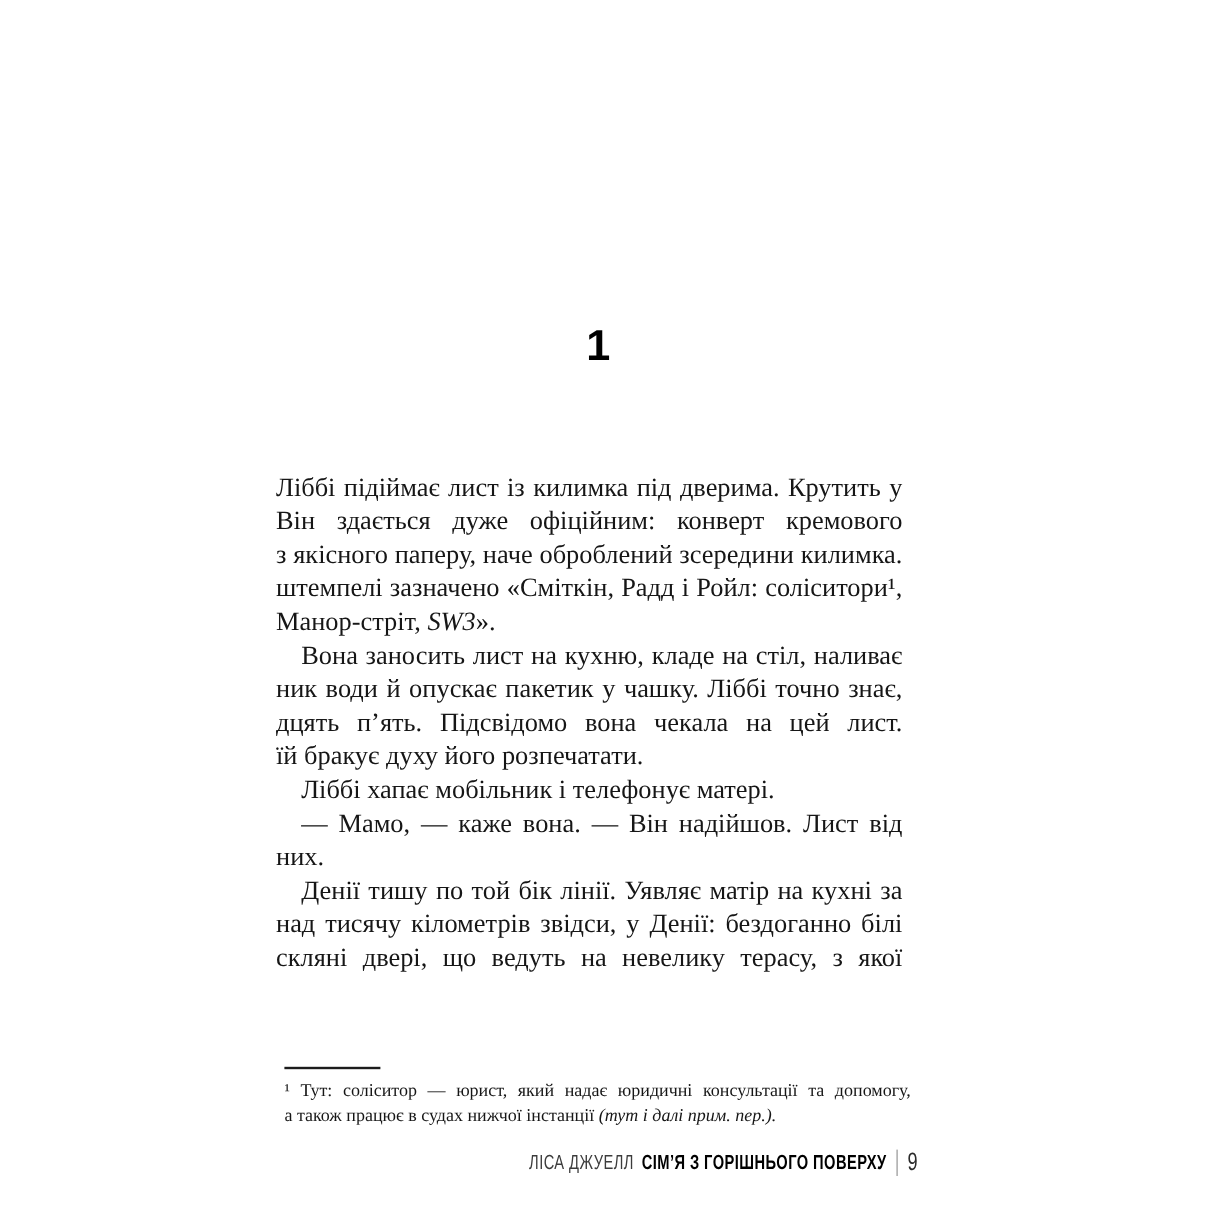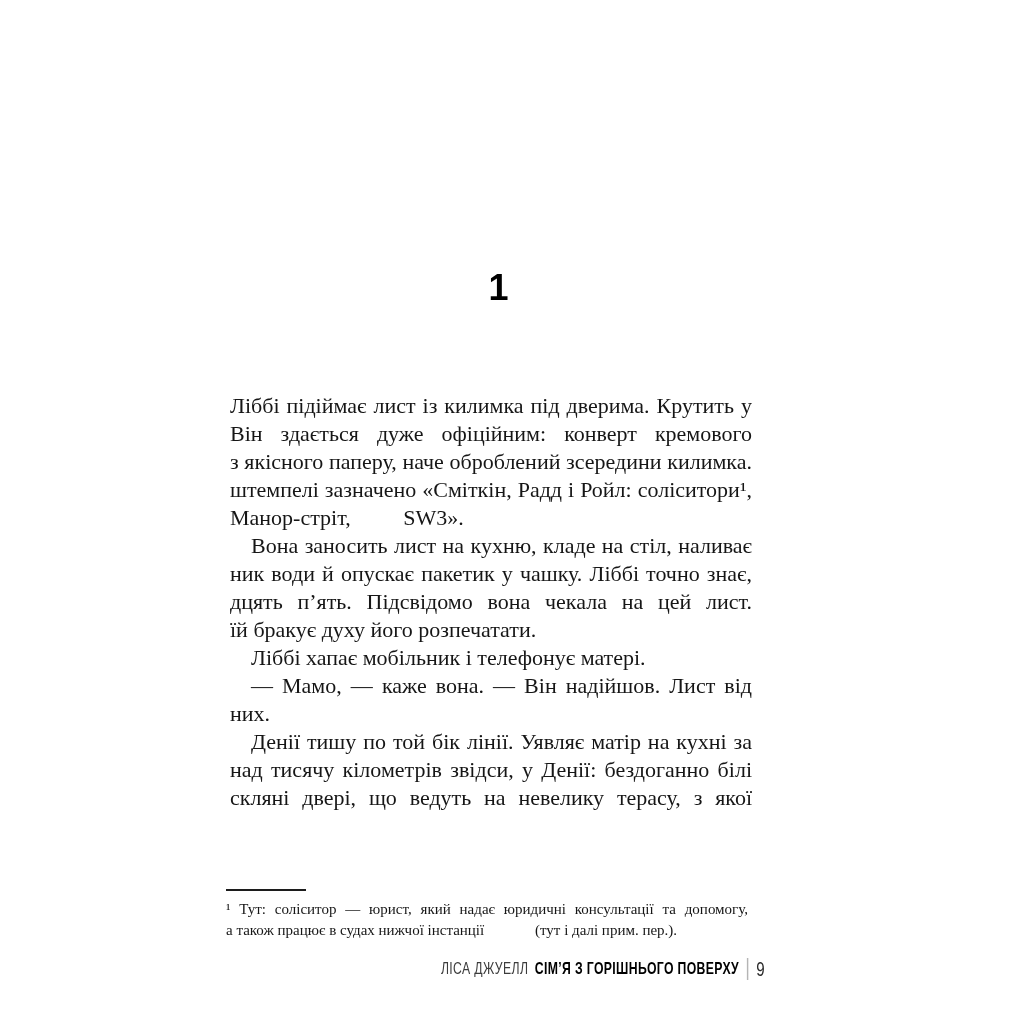--- a/index.html
+++ b/index.html
@@ -48,25 +48,25 @@
     -moz-text-align-last: justify;
   }
   .line.last {
     text-align-last: left;
     -moz-text-align-last: left;
   }
   .para.indent .line:first-child {
     text-indent: 21px;
   }
   .italic {
-    margin-left: 47px;
+    font-style: italic;
   }
   .footnote {
     position: absolute;
-    left: 226px;
+    left: 237px;
     top: 889px;
     width: 522px;
     font-size: 15px;
     line-height: 21px;
   }
   .footnote-rule {
     width: 80px;
     height: 0;
     border-top: 2px solid #1c1c1c;
     margin-bottom: 8px;

